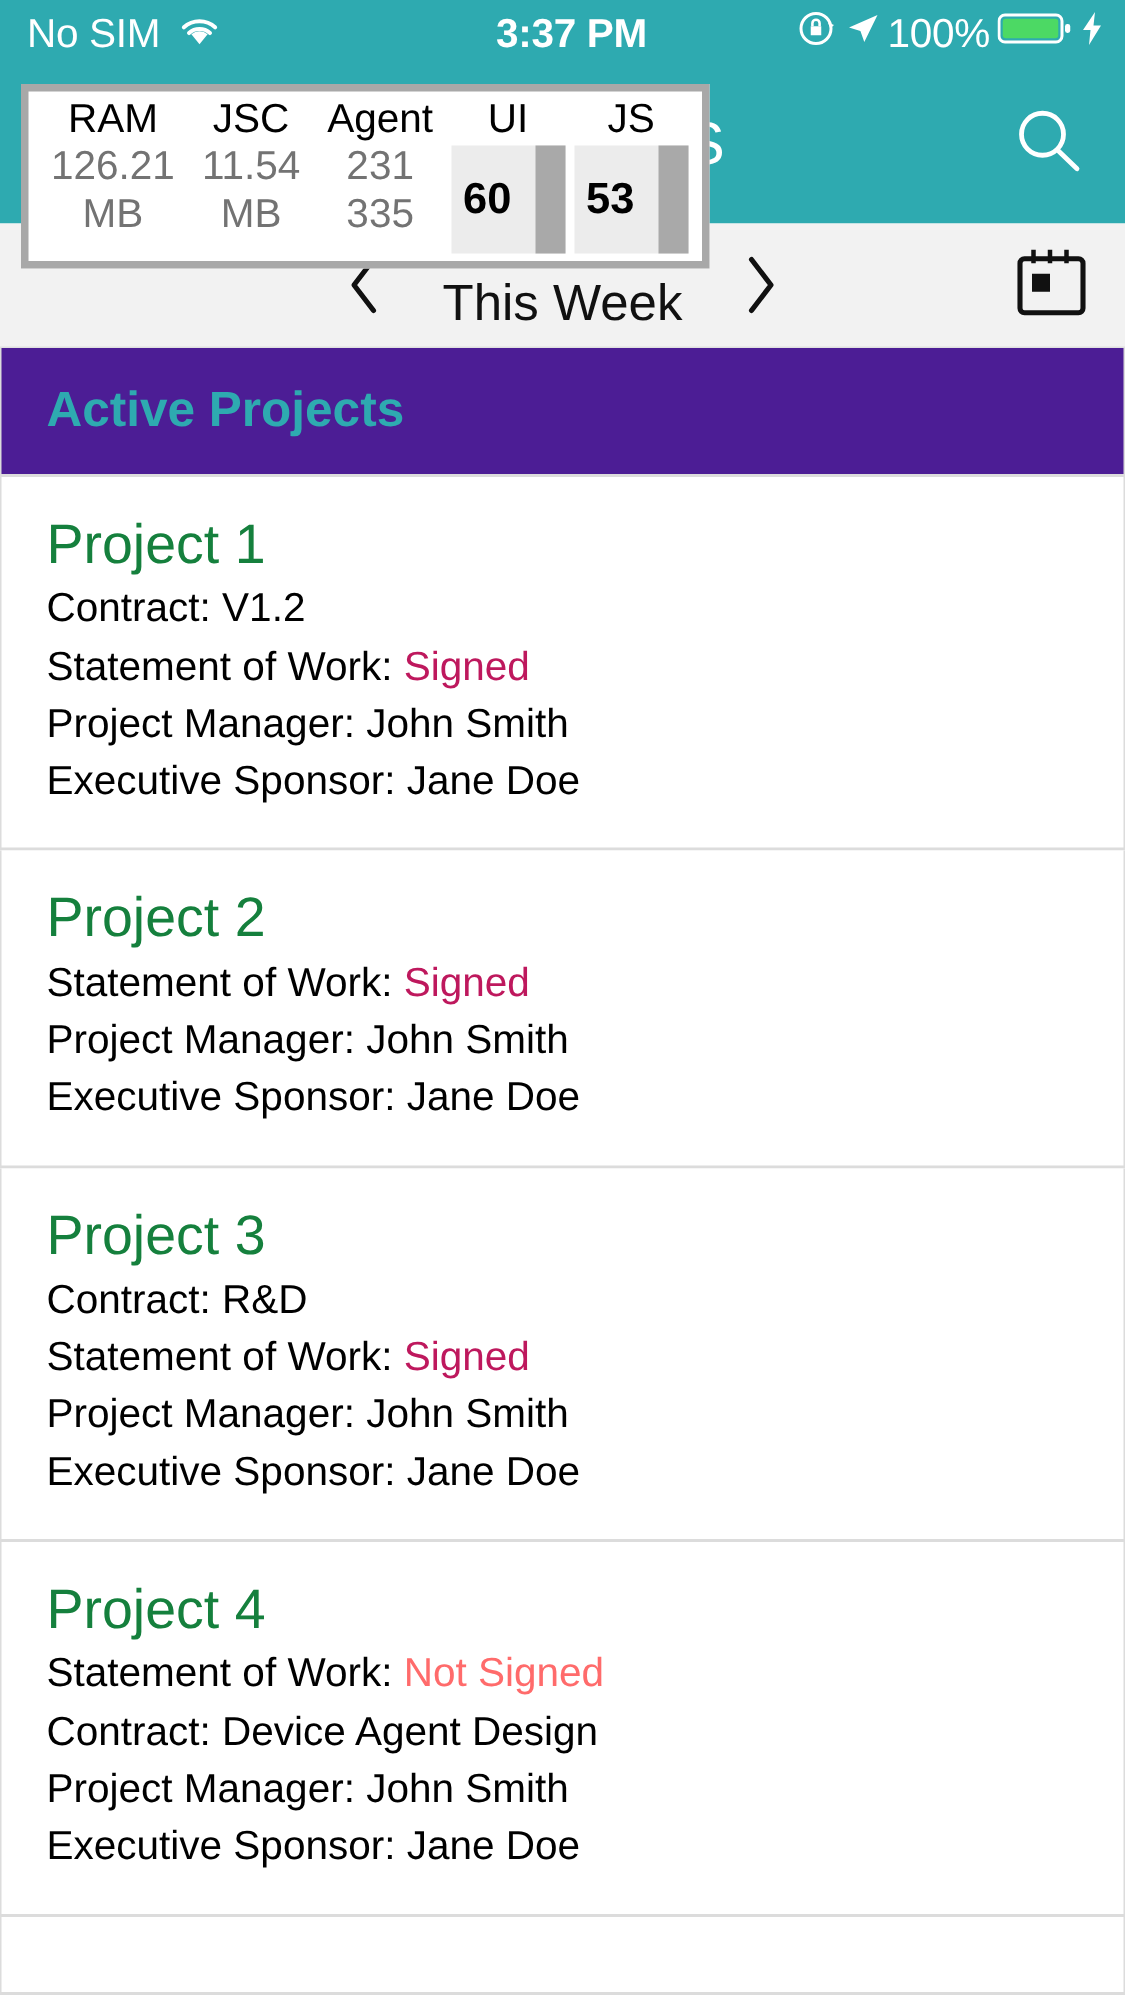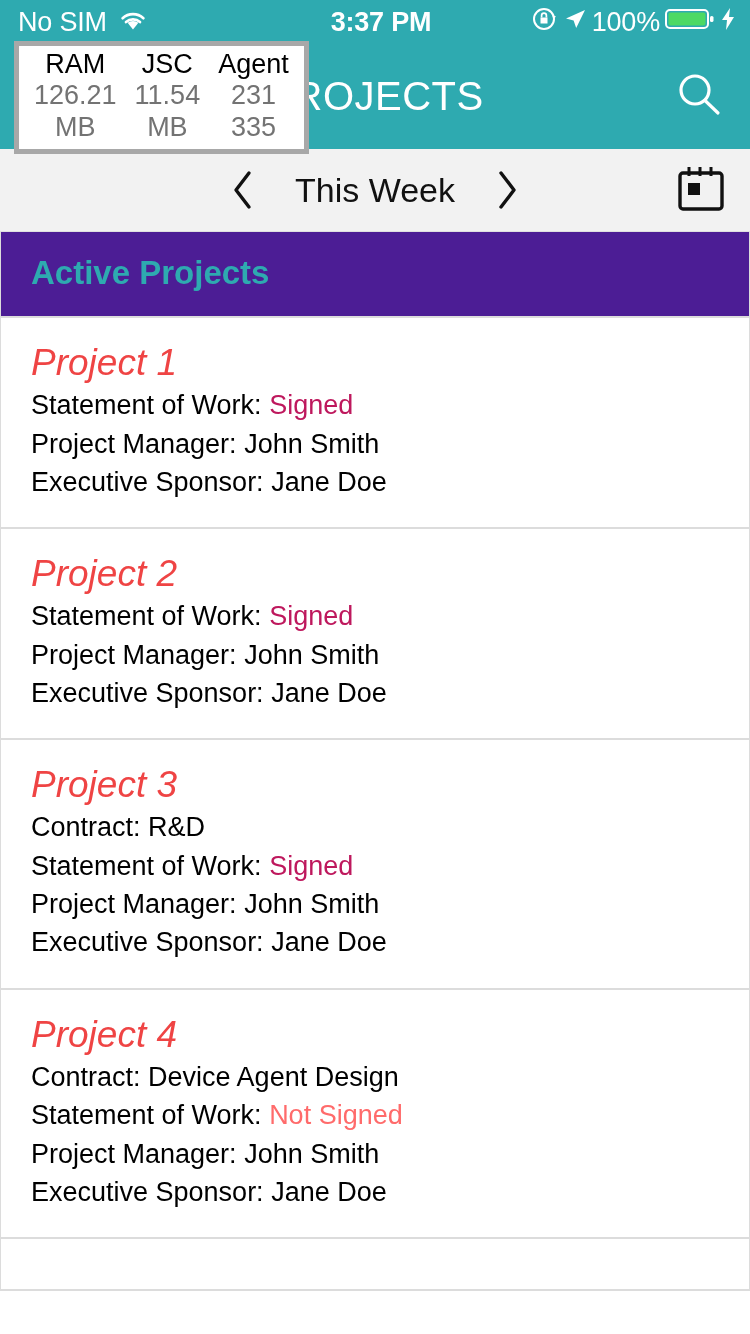--- a/index.html
+++ b/index.html
@@ -28,21 +28,21 @@
     display:flex; align-items:center;
   }
   .nav-title {
     position:absolute; left:0; right:0; text-align:center;
     color:#fff; font-size:40px; font-weight:400; letter-spacing:0.5px;
   }
   .nav-search { position:absolute; right:26px; top:50%; transform:translateY(-50%); }
 
   
   .perfmon {
-    position:absolute; left:14px; top:41px;
+    position:absolute; left:14px; top:56px;
     background:#ffffff; border:5px solid #a8a8a8;
     padding:0 6px; z-index:40;
     display:flex; align-items:flex-start;
   }
   .perf-col {
     display:flex; flex-direction:column; align-items:center;
     padding:3px 9px 6px 9px;
   }
   .perf-label { font-size:27px; color:#000; line-height:1.16; }
   .perf-val   { font-size:27px; color:#737373; line-height:1.16; }
@@ -54,21 +54,21 @@
   }
   .perf-fps-num { font-size:29px; font-weight:700; color:#000; }
   .perf-fps-bar { position:absolute; right:0; top:0; width:20px; height:100%; background:#a9a9a9; }
 
   
   .weekbar {
     height:83px; background:#F2F2F2; position:relative;
     display:flex; align-items:center; justify-content:center;
     border-bottom:1px solid #e0e0e0;
   }
-  .week-nav { display:flex; align-items:center; gap:0; }
+  .week-nav { display:flex; align-items:flex-end; gap:0; }
   .week-chev {
     width:64px; height:64px; display:flex; align-items:center; justify-content:center;
     font-size:38px; color:#111; font-weight:300; line-height:1;
   }
   .week-label { font-size:34px; color:#111; padding:0 10px; min-width:200px; text-align:center; }
   .cal-btn { position:absolute; right:22px; top:50%; transform:translateY(-50%); }
 
   
   .list { position:absolute; top:232px; left:0; right:0; bottom:0; overflow:hidden; background:#fff; }
   .section-header {
@@ -77,21 +77,21 @@
     padding:22px 30px 24px 30px;
   }
   .section-header .title { color:#2EAAB0; font-size:33px; font-weight:600; }
 
   .card {
     background:#fff;
     border-left:1px solid #dcdcdc; border-right:1px solid #dcdcdc;
     border-bottom:2px solid #dcdcdc;
     padding:24px 30px 26px 30px;
   }
-  .card .p-title { font-size:37px; color:#ef4444; font-weight:400; line-height:1.14; margin-bottom:2px;font-style:italic; }
+  .card .p-title { font-size:37px; color:#15803d; font-weight:400; line-height:1.14; margin-bottom:2px; }
   .card .p-row { font-size:27px; color:#000; line-height:1.42; }
   .status-signed { color:#be185d; }
   .status-notsigned { color:#FF6B6B; }
 </style>
 </head>
 <body>
 
 <div id="screen">
 
   <div class="statusbar">
@@ -154,20 +154,34 @@
     </div>
     <div class="perf-col">
       <span class="perf-label">JSC</span>
       <span class="perf-val">11.54</span>
       <span class="perf-val">MB</span>
     </div>
     <div class="perf-col">
       <span class="perf-label">Agent</span>
       <span class="perf-val">231</span>
       <span class="perf-val">335</span>
+    </div>
+    <div class="perf-fps-col">
+      <span class="perf-label">UI</span>
+      <div class="perf-fps-box">
+        <span class="perf-fps-num">60</span>
+        <span class="perf-fps-bar"></span>
+      </div>
+    </div>
+    <div class="perf-fps-col">
+      <span class="perf-label">JS</span>
+      <div class="perf-fps-box">
+        <span class="perf-fps-num">53</span>
+        <span class="perf-fps-bar"></span>
+      </div>
     </div>
   </div>
 
   <div class="weekbar">
     <div class="week-nav">
       <div class="week-chev">
         <svg width="26" height="42" viewBox="0 0 26 42">
           <polyline points="19,4 6,21 19,38" stroke="#111" stroke-width="3.4" fill="none" stroke-linecap="round" stroke-linejoin="round"></polyline>
         </svg>
       </div>
@@ -190,20 +204,21 @@
   </div>
 
   <div class="list">
 
     <div class="section-header">
       <div class="title">Active Projects</div>
     </div>
 
     <div class="card">
       <div class="p-title">Project 1</div>
+      <div class="p-row"><span>Contract:</span> <span>V1.2</span></div>
       <div class="p-row"><span>Statement of Work:</span> <span class="status-signed">Signed</span></div>
       <div class="p-row"><span>Project Manager:</span> <span>John Smith</span></div>
       <div class="p-row"><span>Executive Sponsor:</span> <span>Jane Doe</span></div>
     </div>
 
     <div class="card">
       <div class="p-title">Project 2</div>
       <div class="p-row"><span>Statement of Work:</span> <span class="status-signed">Signed</span></div>
       <div class="p-row"><span>Project Manager:</span> <span>John Smith</span></div>
       <div class="p-row"><span>Executive Sponsor:</span> <span>Jane Doe</span></div>
@@ -212,22 +227,22 @@
     <div class="card">
       <div class="p-title">Project 3</div>
       <div class="p-row"><span>Contract:</span> <span>R&amp;D</span></div>
       <div class="p-row"><span>Statement of Work:</span> <span class="status-signed">Signed</span></div>
       <div class="p-row"><span>Project Manager:</span> <span>John Smith</span></div>
       <div class="p-row"><span>Executive Sponsor:</span> <span>Jane Doe</span></div>
     </div>
 
     <div class="card">
       <div class="p-title">Project 4</div>
+      <div class="p-row"><span>Statement of Work:</span> <span class="status-notsigned">Not Signed</span></div>
       <div class="p-row"><span>Contract:</span> <span>Device Agent Design</span></div>
-      <div class="p-row"><span>Statement of Work:</span> <span class="status-notsigned">Not Signed</span></div>
       <div class="p-row"><span>Project Manager:</span> <span>John Smith</span></div>
       <div class="p-row"><span>Executive Sponsor:</span> <span>Jane Doe</span></div>
     </div>
 
     <div class="card">
       
       
       
       
       

